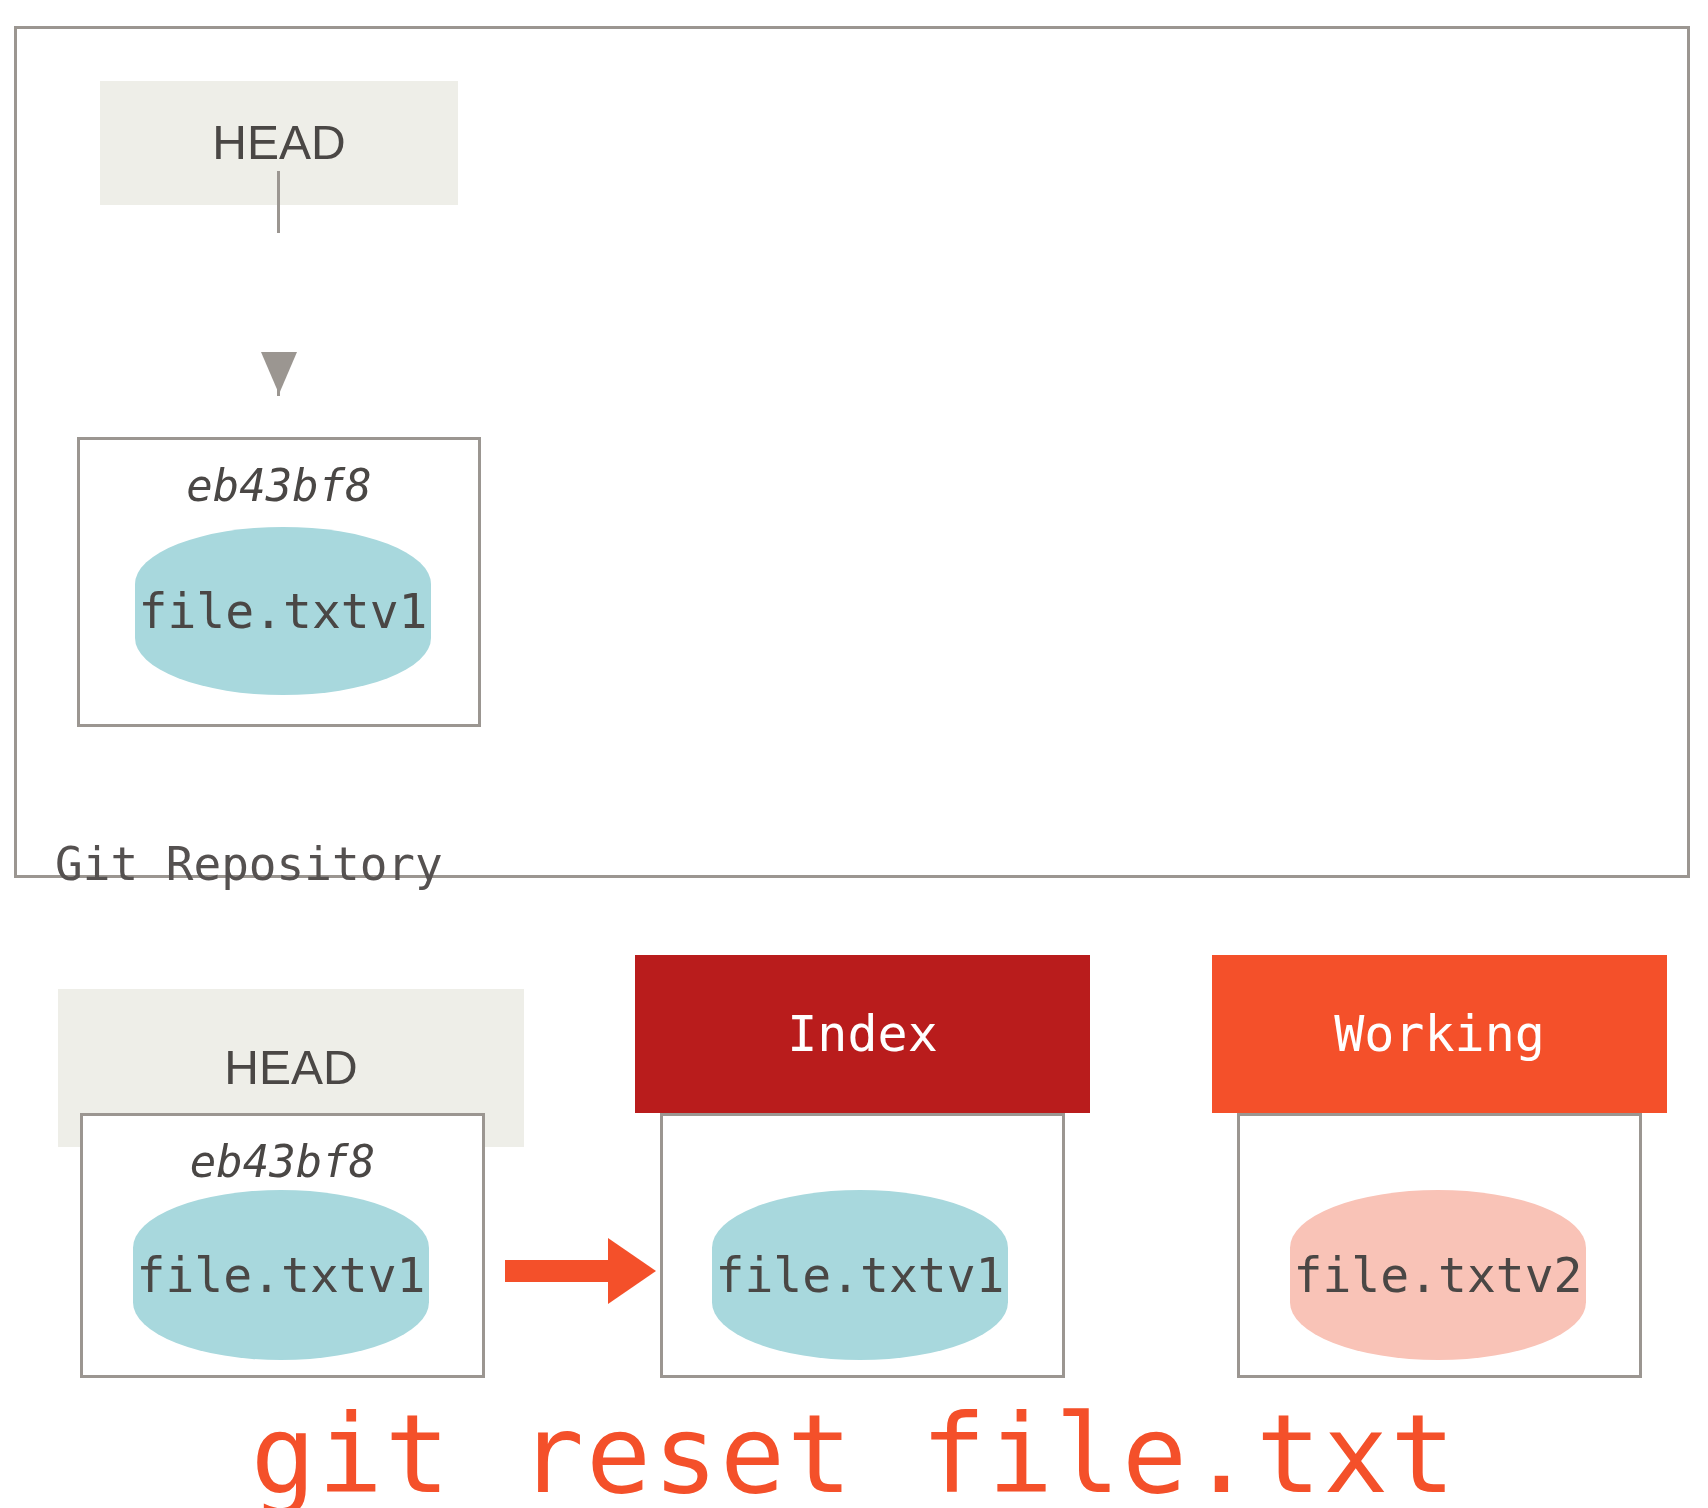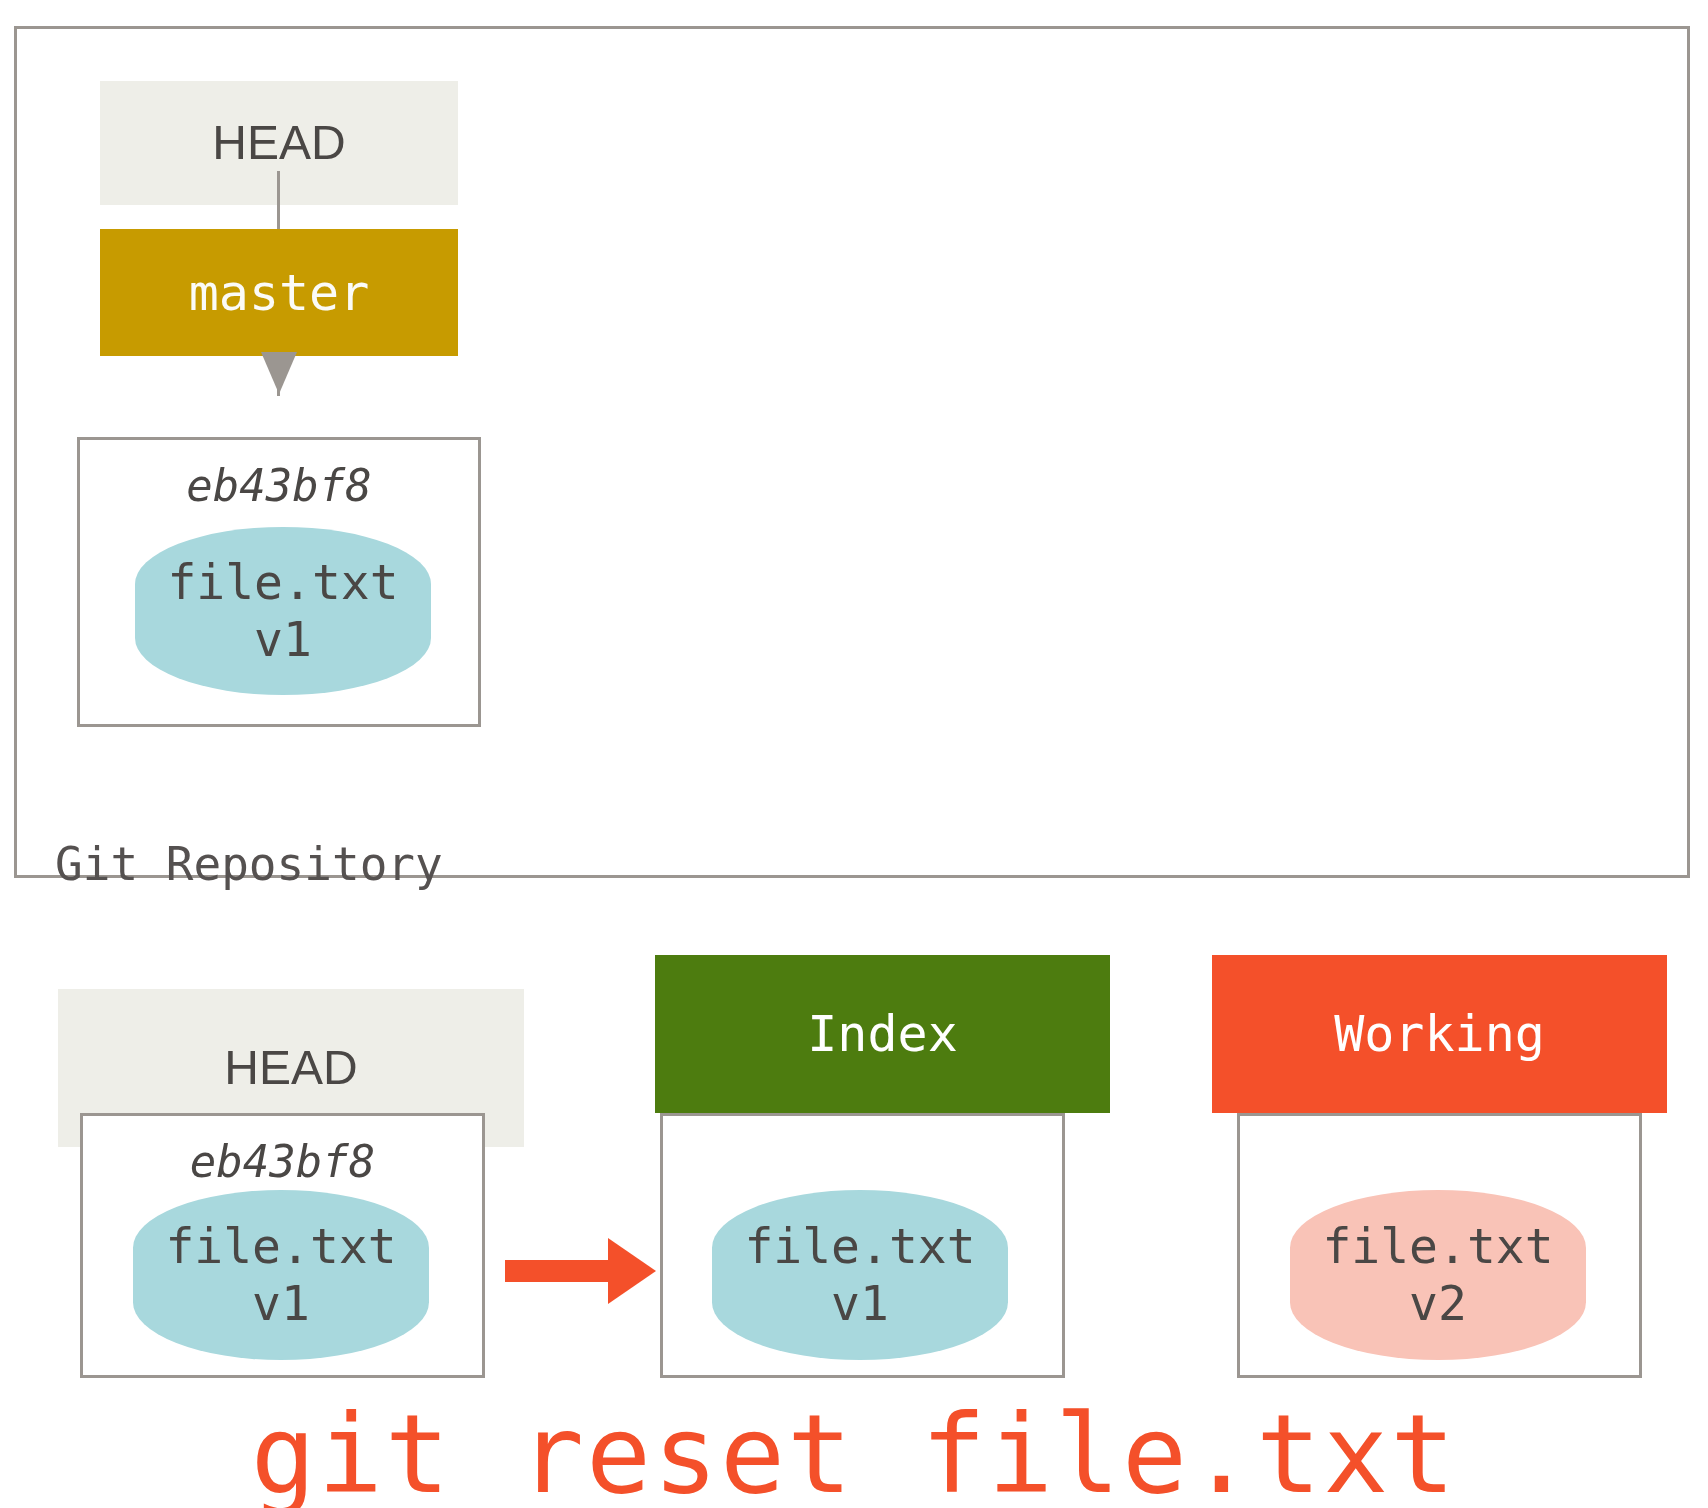--- a/index.html
+++ b/index.html
@@ -53,24 +53,23 @@
     font-family: "Liberation Sans", sans-serif;
     font-size: 48px;
     margin-top: 34px;
   }
   .chip-master {
     background: #c79b00;
     color: #fbfbf7;
     font-size: 50px;
   }
   .chip-index {
-    background: #4d7c0f;
+    background: #b91c1c;
     color: #ffffff;
     font-size: 50px;
-    margin-left: 20px;
   }
   .chip-wd {
     background: #f4502a;
     color: #ffffff;
     font-size: 50px;
     flex-direction: row;
   }
 
   
   .area-box {
@@ -87,21 +86,21 @@
     color: #4a4745;
     top: 20px;
     left: 0;
     font-style: italic;
   }
 
   
   .blob {
     position: absolute;
     display: flex;
-    flex-direction: column;
+    flex-direction: row;
     align-items: center;
     justify-content: center;
     border-radius: 50% / 34%;
     font-size: 48px;
     color: #4a4745;
     line-height: 1.18;
     text-align: center;
   }
   .blob-v1 { background: #a8d8dd; }
   .blob-v2 { background: #f9c3b7; }
@@ -154,21 +153,20 @@
 <div id="canvas">
 
   <div class="repo-frame">
     <div class="repo-label">Git Repository</div>
   </div>
 
   <div class="chip chip-head" style="left:100px; top:47px; width:358px; height:124px;">HEAD</div>
 
   <div class="conn-line" style="left:277px; top:171px; height:62px;"></div>
 
-  <div class="chip chip-master" style="left:100px; top:229px; width:358px; height:127px;">master</div>
 
   <div class="conn-line" style="left:277px; top:356px; height:40px;"></div>
   <div class="arrow-down" style="left:261px; top:352px;"></div>
 
   <div class="area-box" style="left:77px; top:437px; width:404px; height:290px;">
     <div class="sha-label">eb43bf8</div>
   </div>
   <div class="blob blob-v1" style="left:135px; top:527px; width:296px; height:168px;">
     <span>file.txt</span>
     <span>v1</span>

